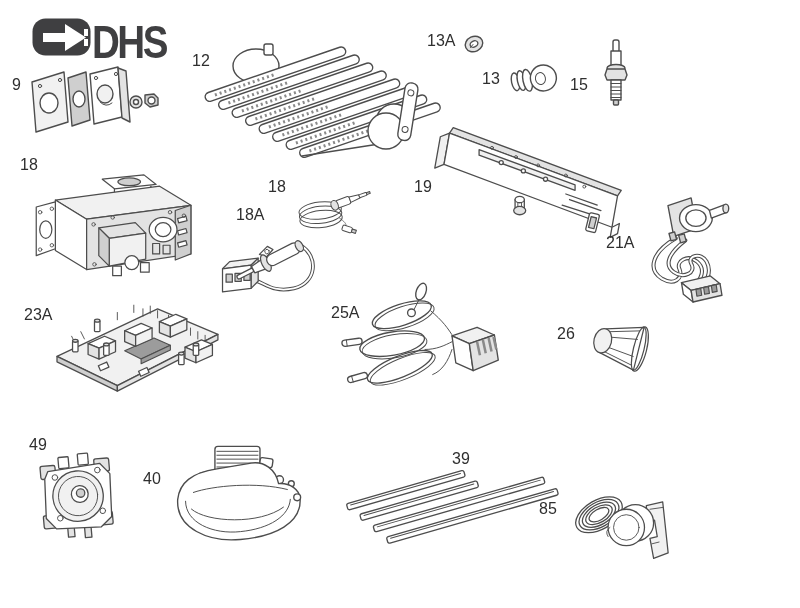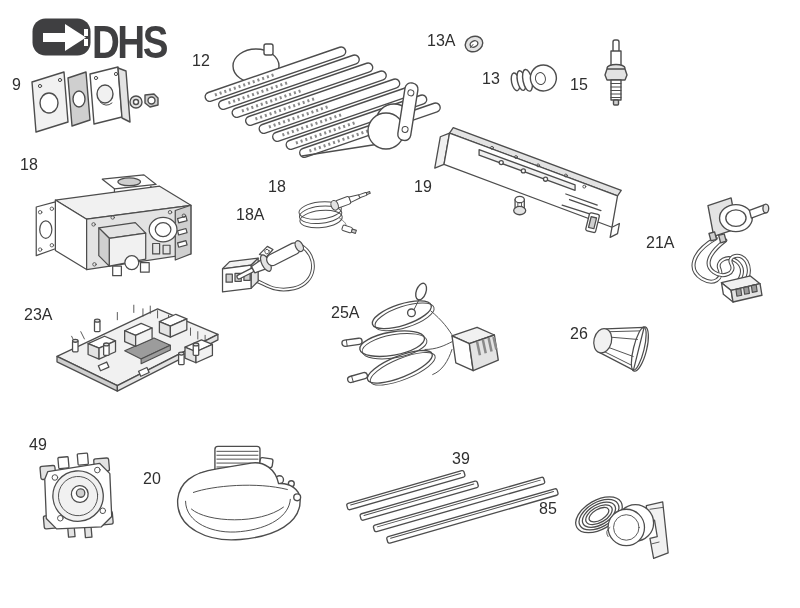--- a/index.html
+++ b/index.html
@@ -283,21 +283,21 @@
         <ellipse class="w" cx="0" cy="-2" rx="5" ry="3.5"></ellipse>
       </g>
       <g transform="translate(176,98) rotate(14)">
         <rect class="w" x="0" y="0" width="11" height="20" rx="2"></rect>
         <rect class="g3" x="2.5" y="4" width="6" height="12"></rect>
       </g>
       <polygon class="w" points="200,114 208,110 206,121 198,125"></polygon>
     </svg>
   </div>
 
-  <div class="part" style="left:644px;top:192px;width:150px;height:112px">
+  <div class="part" style="left:604px;top:192px;width:150px;height:112px">
     <span class="lbl" style="left:2px;top:42px">21A</span>
     <svg class="art" style="left:34px;top:2px" width="112" height="108" viewBox="0 0 110 112">
       <path class="wd" d="M36,46 C12,60 6,78 22,88 C34,95 44,88 40,78 C36,70 48,62 58,70 C68,78 62,90 54,95"></path>
       <path class="wl" d="M36,46 C12,60 6,78 22,88 C34,95 44,88 40,78 C36,70 48,62 58,70 C68,78 62,90 54,95"></path>
       <path class="wd" d="M46,48 C28,62 24,74 34,81 C44,88 58,82 52,72 C48,64 62,60 68,70 C74,81 68,92 60,97"></path>
       <path class="wl" d="M46,48 C28,62 24,74 34,81 C44,88 58,82 52,72 C48,64 62,60 68,70 C74,81 68,92 60,97"></path>
       <polygon class="g2" points="28,12 52,4 58,36 34,44"></polygon>
       <rect class="g3" x="30" y="40" width="6" height="8" transform="rotate(-15 33 44)"></rect>
       <rect class="g3" x="40" y="42" width="6" height="8" transform="rotate(-15 43 46)"></rect>
       <ellipse class="w" cx="57" cy="25" rx="17" ry="14"></ellipse>
@@ -368,21 +368,21 @@
       <polygon class="w" points="114,56 132,64 136,92 118,84"></polygon>
       <polygon class="g2" points="132,64 158,55 162,81 136,92"></polygon>
       <line x1="140" y1="62" x2="143" y2="76" stroke="#8a8a8a" stroke-width="2.6"></line>
       <line x1="146" y1="60" x2="149" y2="74" stroke="#8a8a8a" stroke-width="2.6"></line>
       <line x1="152" y1="58" x2="155" y2="72" stroke="#8a8a8a" stroke-width="2.6"></line>
       <line x1="157" y1="57" x2="160" y2="70" stroke="#8a8a8a" stroke-width="2.6"></line>
     </svg>
   </div>
 
   <div class="part" style="left:550px;top:312px;width:112px;height:62px">
-    <span class="lbl" style="left:20px;top:13px">26</span>
+    <span class="lbl" style="left:7px;top:13px">26</span>
     <svg class="art" style="left:32px;top:4px" width="76" height="58" viewBox="0 0 80 66">
       <g transform="rotate(14 40 32)">
         <ellipse class="w" cx="63" cy="32" rx="8" ry="26"></ellipse>
         <polygon class="w" points="62,7 20,19 20,47 62,57"></polygon>
         <line class="o thin" x1="58" y1="12" x2="22" y2="22"></line>
         <line class="o thin" x1="58" y1="22" x2="21" y2="28"></line>
         <line class="o thin" x1="58" y1="42" x2="21" y2="38"></line>
         <line class="o thin" x1="58" y1="52" x2="22" y2="44"></line>
         <ellipse class="o" cx="62" cy="32" rx="6" ry="25"></ellipse>
         <ellipse class="g1" cx="20" cy="33" rx="10" ry="14"></ellipse>
@@ -409,21 +409,21 @@
         <circle class="g3" cx="47" cy="42" r="4.5"></circle>
         <circle class="o thin" cx="21" cy="23" r="3"></circle>
         <circle class="o thin" cx="67" cy="19" r="3"></circle>
         <circle class="o thin" cx="23" cy="67" r="3"></circle>
         <circle class="o thin" cx="69" cy="63" r="3"></circle>
       </g>
     </svg>
   </div>
 
   <div class="part" style="left:140px;top:436px;width:168px;height:108px">
-    <span class="lbl" style="left:3px;top:34px">20</span>
+    <span class="lbl" style="left:3px;top:34px">40</span>
     <svg class="art" style="left:24px;top:2px" width="142" height="104" viewBox="0 0 145 105">
       <rect class="w" x="52" y="8" width="46" height="26" rx="3"></rect>
       <line class="o thin" x1="54" y1="13" x2="96" y2="13"></line>
       <line class="o thin" x1="54" y1="17" x2="96" y2="17"></line>
       <line class="o thin" x1="54" y1="21" x2="96" y2="21"></line>
       <line class="o thin" x1="54" y1="25" x2="96" y2="25"></line>
       <line class="o thin" x1="54" y1="29" x2="96" y2="29"></line>
       <rect class="w" x="98" y="20" width="13" height="9" rx="2" transform="rotate(8 104 24)"></rect>
       <path class="o thin" d="M58,34 L62,46 M92,34 L96,44 M100,30 L116,40"></path>
       <circle class="w thin" cx="118" cy="42" r="4"></circle>

